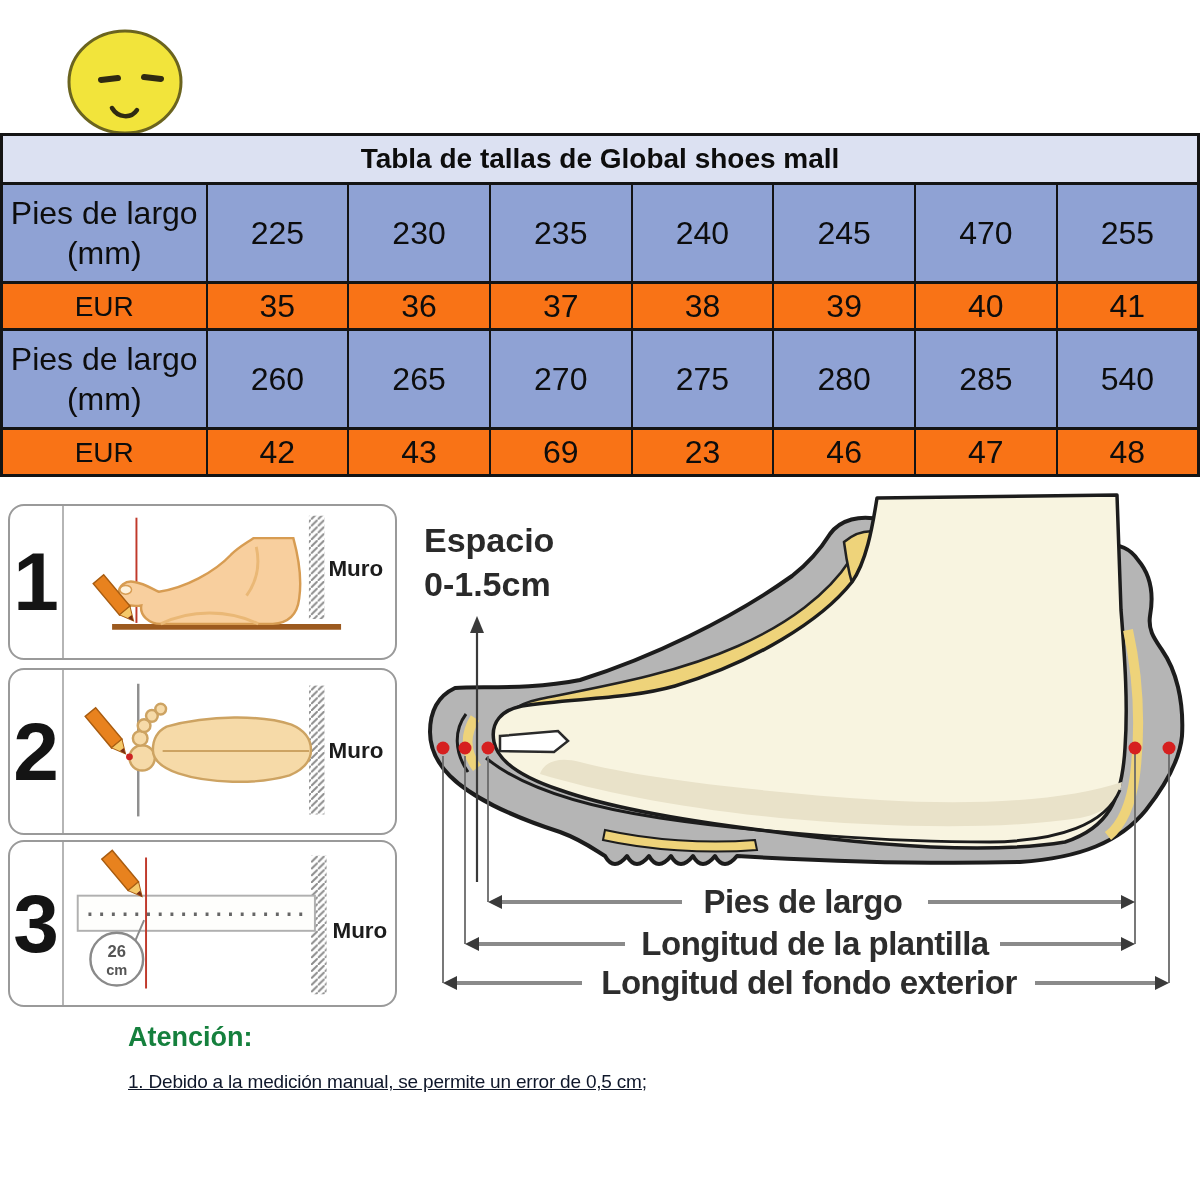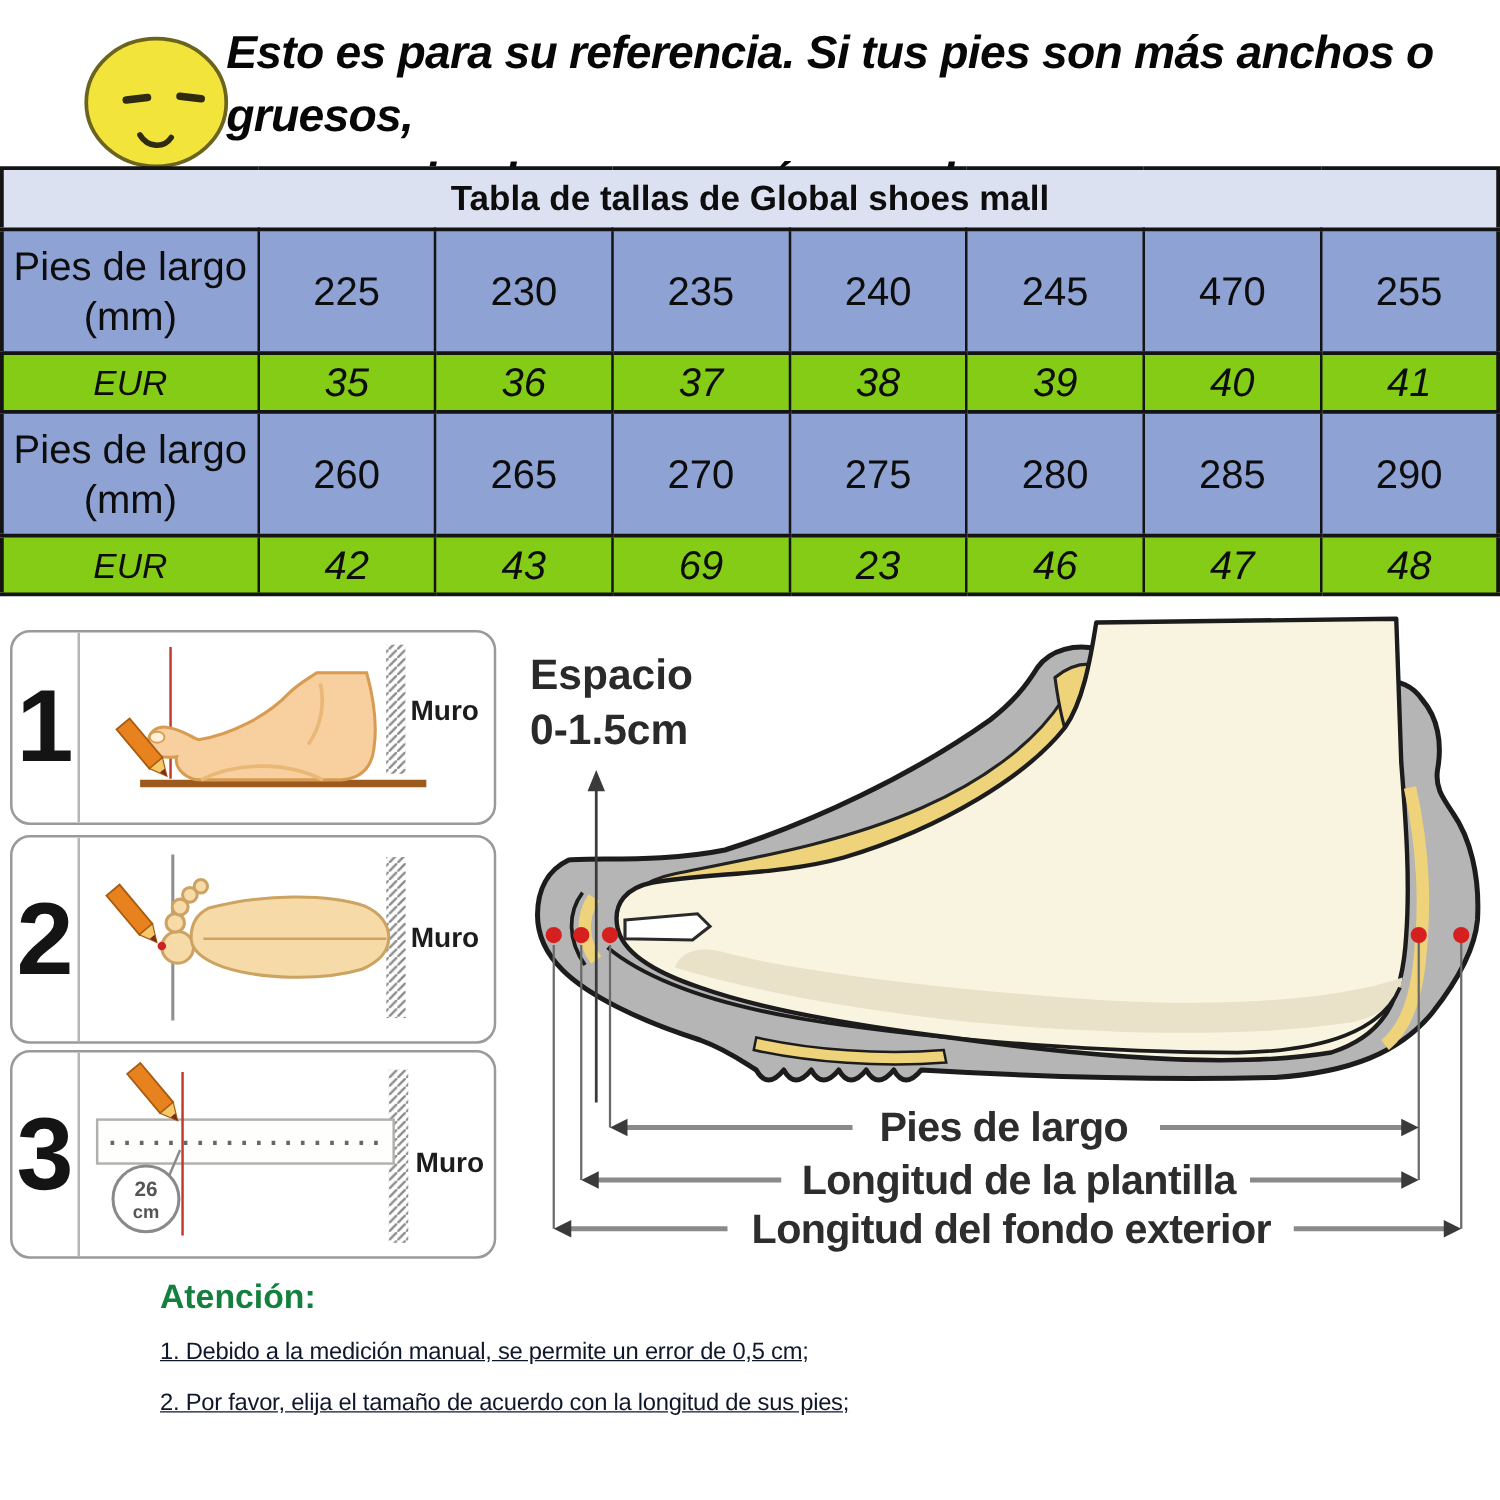--- a/index.html
+++ b/index.html
@@ -11,21 +11,21 @@
   #hero-text{left:181px;top:16px;width:1010px;font-size:37px;font-weight:bold;font-style:italic;
              line-height:1.38;letter-spacing:-0.6px;color:#070707;}
 
   
   #size-table{left:0;top:133px;width:1200px;border-collapse:collapse;table-layout:fixed;}
   #size-table td{border:2px solid #141414;border-top-width:3px;border-bottom-width:3px;
                  text-align:center;vertical-align:middle;padding:0 4px;}
   #size-table{border:3px solid #141414;}
   tr.t-title td{background:#dce1f2;height:46px;font-size:28px;font-weight:bold;}
   tr.t-blue td{background:#8fa2d4;height:96px;font-size:32px;}
-  tr.t-light td{background:#84cc16;height:44px;font-size:32px;font-style:italic;}
+  tr.t-light td{background:#f97316;height:44px;font-size:32px;}
   td.rowhead{font-size:28px;line-height:1.25;}
   tr.t-light td.rowhead{font-size:28px;}
 
   
   .panel{position:absolute;left:8px;width:389px;background:#fff;border:2.5px solid #9a9a9a;
          border-radius:16px;display:flex;box-sizing:border-box;overflow:hidden;}
   .panel-num{width:52px;flex:0 0 52px;border-right:2px solid #b5b5b5;display:flex;
              align-items:center;justify-content:center;font-size:82px;font-weight:bold;color:#141414;}
   .panel-art{flex:1;}
   svg text.muro{font:600 23px "Liberation Sans",sans-serif;fill:#1c1c1c;}
@@ -45,24 +45,20 @@
 <body>
 
 <div id="stage">
 
   <svg class="abs" style="left:66px;top:28px" width="122" height="108" viewBox="0 0 122 108">
     <ellipse cx="59" cy="54" rx="56" ry="51" fill="#f2e43b" stroke="#6b641f" stroke-width="3"></ellipse>
     <line x1="35" y1="52" x2="52" y2="50" stroke="#2f2a12" stroke-width="6" stroke-linecap="round"></line>
     <line x1="78" y1="49" x2="95" y2="51" stroke="#2f2a12" stroke-width="6" stroke-linecap="round"></line>
     <path d="M 46 80 C 52 90, 65 91, 71 82" fill="none" stroke="#2f2a12" stroke-width="4.5" stroke-linecap="round"></path>
   </svg>
-  <div class="abs" id="hero-text">
-    <span>Esto es para su referencia. Si tus pies son más anchos o gruesos,</span><br>
-    <span>se recomienda ser uno más grande.</span>
-  </div>
 
   <table class="abs" id="size-table">
     <colgroup>
         <col style="width:205px">
         <col>
         <col>
         <col>
         <col>
         <col>
         <col>
@@ -93,21 +89,21 @@
       <td>41</td>
     </tr>
     <tr class="t-blue">
       <td class="rowhead">Pies de largo (mm)</td>
       <td>260</td>
       <td>265</td>
       <td>270</td>
       <td>275</td>
       <td>280</td>
       <td>285</td>
-      <td>290</td>
+      <td>540</td>
     </tr>
     <tr class="t-light">
       <td class="rowhead">EUR</td>
       <td>42</td>
       <td>43</td>
       <td>69</td>
       <td>23</td>
       <td>46</td>
       <td>47</td>
       <td>48</td>
@@ -296,16 +292,15 @@
       <line x1="615" y1="493" x2="737" y2="493" stroke="#8a8a8a" stroke-width="4"></line>
       <polygon points="23,493 37,486 37,500" fill="#3a3a3a"></polygon>
       <polygon points="749,493 735,486 735,500" fill="#3a3a3a"></polygon>
       <text class="dim-label" x="389" y="504" text-anchor="middle">Longitud del fondo exterior</text>
     </g>
   </svg>
 
   <div class="abs" id="attention">
     <p id="attention-title">Atención:</p>
     <p class="note">1. Debido a la medición manual, se permite un error de 0,5 cm;</p>
-    <p class="note">2. Por favor, elija el tamaño de acuerdo con la longitud de sus pies;</p>
   </div>
 
 </div>
 
 </body></html>

